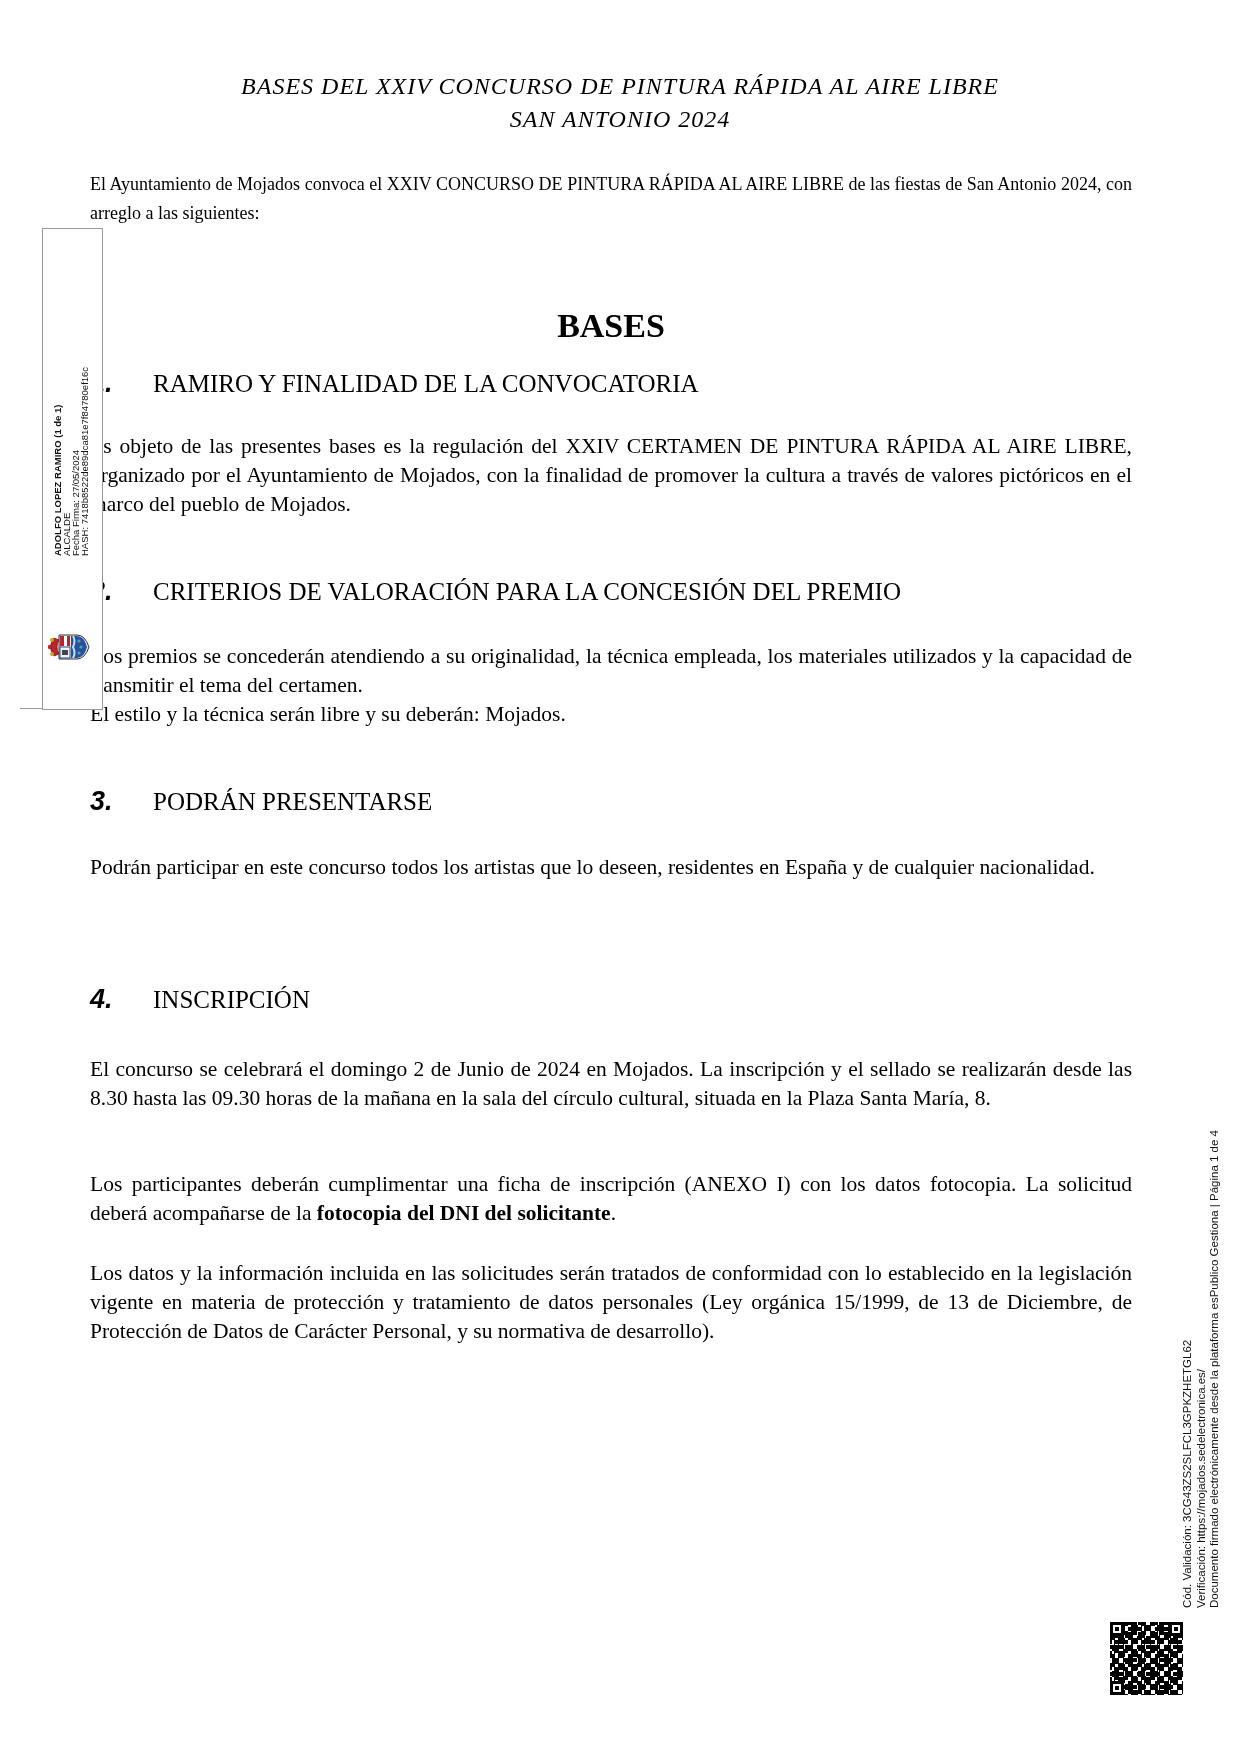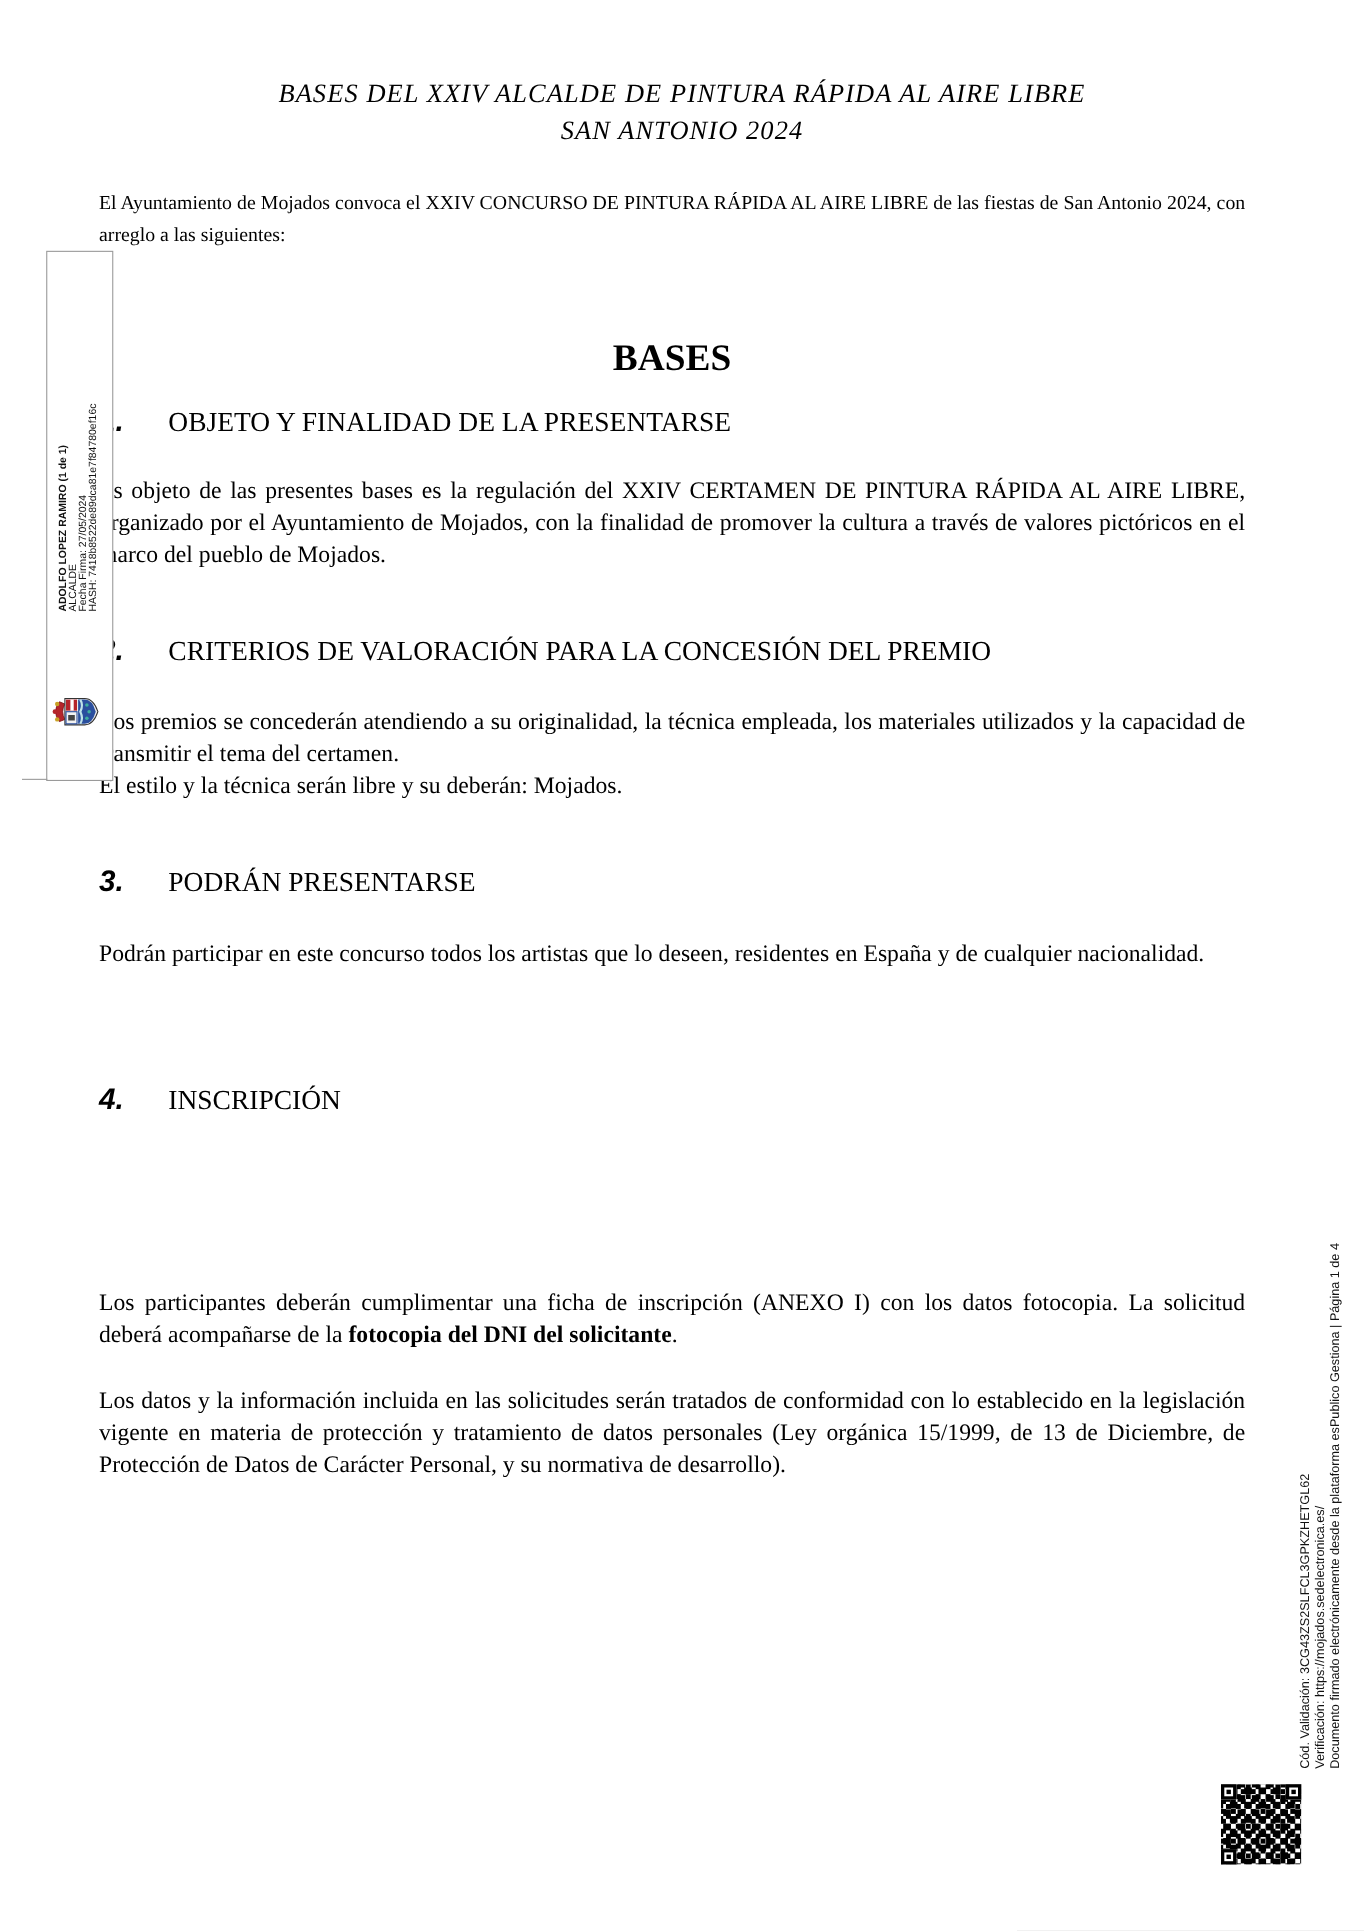--- a/index.html
+++ b/index.html
@@ -91,49 +91,50 @@
   .qr .f-tl{left:0;top:0;}
   .qr .f-tr{right:0;top:0;}
   .qr .f-bl{left:0;bottom:0;}
 </style>
 </head>
 <body>
 
 <div class="page">
 
   <div class="doc-title">
-    <div>BASES DEL XXIV ALCALDE DE PINTURA RÁPIDA AL AIRE  LIBRE</div>
+    <div>BASES DEL XXIV CONCURSO DE PINTURA RÁPIDA AL AIRE  LIBRE</div>
     <div>SAN ANTONIO 2024</div>
   </div>
 
   <div class="intro">El Ayuntamiento de Mojados convoca el XXIV CONCURSO DE PINTURA RÁPIDA AL AIRE LIBRE de las fiestas de San Antonio 2024, con arreglo a las siguientes:</div>
 
   <div class="bases-heading">BASES</div>
 
   <div class="sec-head" style="top:368px;">
-    <span class="num">1.</span><span>OBJETO Y FINALIDAD DE LA PRESENTARSE</span>
+    <span class="num">1.</span><span>RAMIRO Y FINALIDAD DE LA CONVOCATORIA</span>
   </div>
   <div class="para" style="top:432px;">Es objeto de las presentes bases es la regulación del XXIV CERTAMEN DE PINTURA RÁPIDA AL AIRE LIBRE, organizado por el Ayuntamiento de Mojados, con la finalidad de promover la cultura a través de valores pictóricos en el marco del pueblo de Mojados.</div>
 
   <div class="sec-head" style="top:576px;">
     <span class="num">2.</span><span>CRITERIOS DE VALORACIÓN PARA LA CONCESIÓN DEL PREMIO</span>
   </div>
   <div class="para" style="top:642px;">
     <div>Los premios se concederán atendiendo a su originalidad, la técnica empleada, los materiales utilizados y la capacidad de transmitir el tema del certamen.</div>
     <div class="single">El estilo y la técnica serán libre y su deberán: Mojados.</div>
   </div>
 
   <div class="sec-head" style="top:786px;">
     <span class="num">3.</span><span>PODRÁN PRESENTARSE</span>
   </div>
   <div class="para" style="top:853px;">Podrán participar en este concurso todos los artistas que lo deseen, residentes en España y de cualquier nacionalidad.</div>
 
   <div class="sec-head" style="top:984px;">
     <span class="num">4.</span><span>INSCRIPCIÓN</span>
   </div>
+  <div class="para" style="top:1055px;">El concurso se celebrará el domingo 2 de Junio de 2024 en Mojados. La inscripción y el sellado se realizarán desde las 8.30 hasta las 09.30 horas de la mañana en la sala del círculo cultural, situada en la Plaza Santa María, 8.</div>
   <div class="para" style="top:1170px;">
     <span>Los participantes deberán cumplimentar una ficha de inscripción (ANEXO I) con los datos fotocopia. La solicitud deberá acompañarse de la </span><span class="b">fotocopia del DNI del solicitante</span><span>.</span>
   </div>
   <div class="para" style="top:1259px;">Los datos y la información incluida en las solicitudes serán tratados de conformidad con lo establecido en la legislación vigente en materia de protección y tratamiento de datos personales (Ley orgánica 15/1999, de 13 de Diciembre, de Protección de Datos de Carácter Personal, y su normativa de desarrollo).</div>
 
   <div class="sig-box"></div>
   <div class="sig-tick"></div>
   <div class="sig-text">
     <div class="line1">ADOLFO LOPEZ RAMIRO (1 de 1)</div>
     <div>ALCALDE</div>

